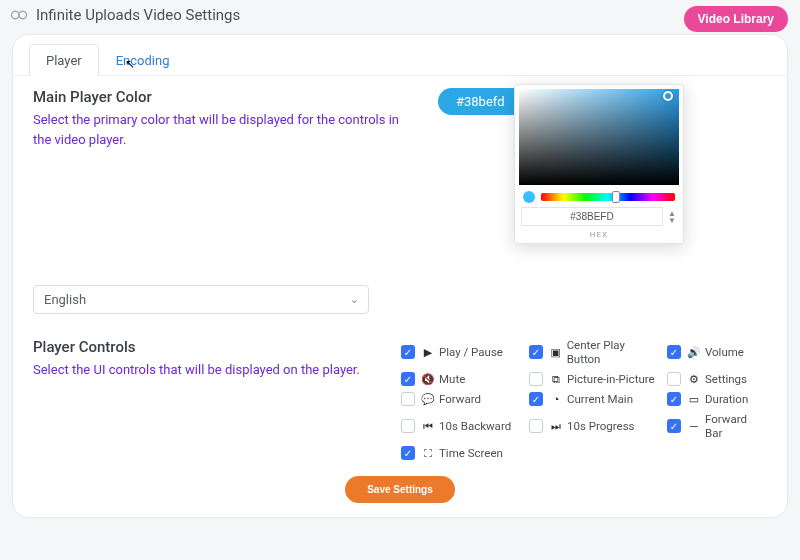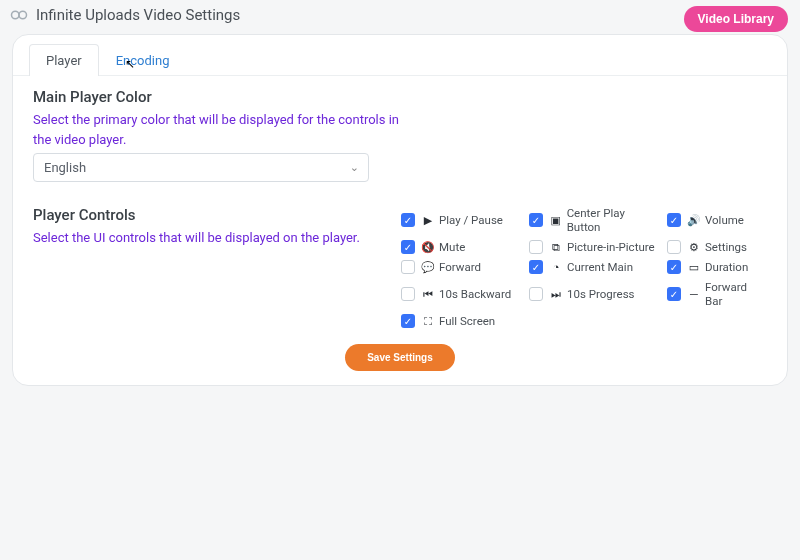--- a/index.html
+++ b/index.html
@@ -247,20 +247,40 @@
     <div class="tab active">Player</div>
     <div class="tab alt">Encoding</div>
     <div class="cursor" style="left:112px; top:14px;">↖</div>
   </div>
 
   <div class="section">
     <div class="section-left">
       <h3>Main Player Color</h3>
       <p>Select the primary color that will be displayed for the controls in the video player.</p>
     </div>
+    <div class="section-right">
+      <span class="swatch">#38befd</span>
+      <div class="picker-pop">
+        <div class="sat-area">
+          <div class="sat-handle"></div>
+        </div>
+        <div class="hue-row">
+          <div class="hue-dot"></div>
+          <div class="hue-bar">
+            <div class="hue-handle"></div>
+          </div>
+        </div>
+        <div class="hex-row">
+          <input class="hex-input" value="#38BEFD" style="">
+          <div class="hex-arrows">▲<br>▼</div>
+        </div>
+        <div class="hex-label">HEX</div>
+      </div>
+      <div class="spacer-picker"></div>
+    </div>
   </div>
 
   <div class="section" style="padding-top:4px;">
     <div class="section-right">
       <div class="select-wrap">
         <div class="lang-select">English</div>
         <span class="select-caret">⌄</span>
       </div>
     </div>
   </div>
@@ -333,21 +353,21 @@
         </div>
         <div class="ctrl">
           <div class="cb on">✓</div>
           <span class="ic">─</span>
           <span>Forward Bar</span>
         </div>
 
         <div class="ctrl">
           <div class="cb on">✓</div>
           <span class="ic">⛶</span>
-          <span>Full Screen</span>
+          <span>Time Screen</span>
         </div>
 
       </div>
     </div>
   </div>
 
   <div class="save-row">
     <button class="save-btn">Save Settings</button>
   </div>
 

